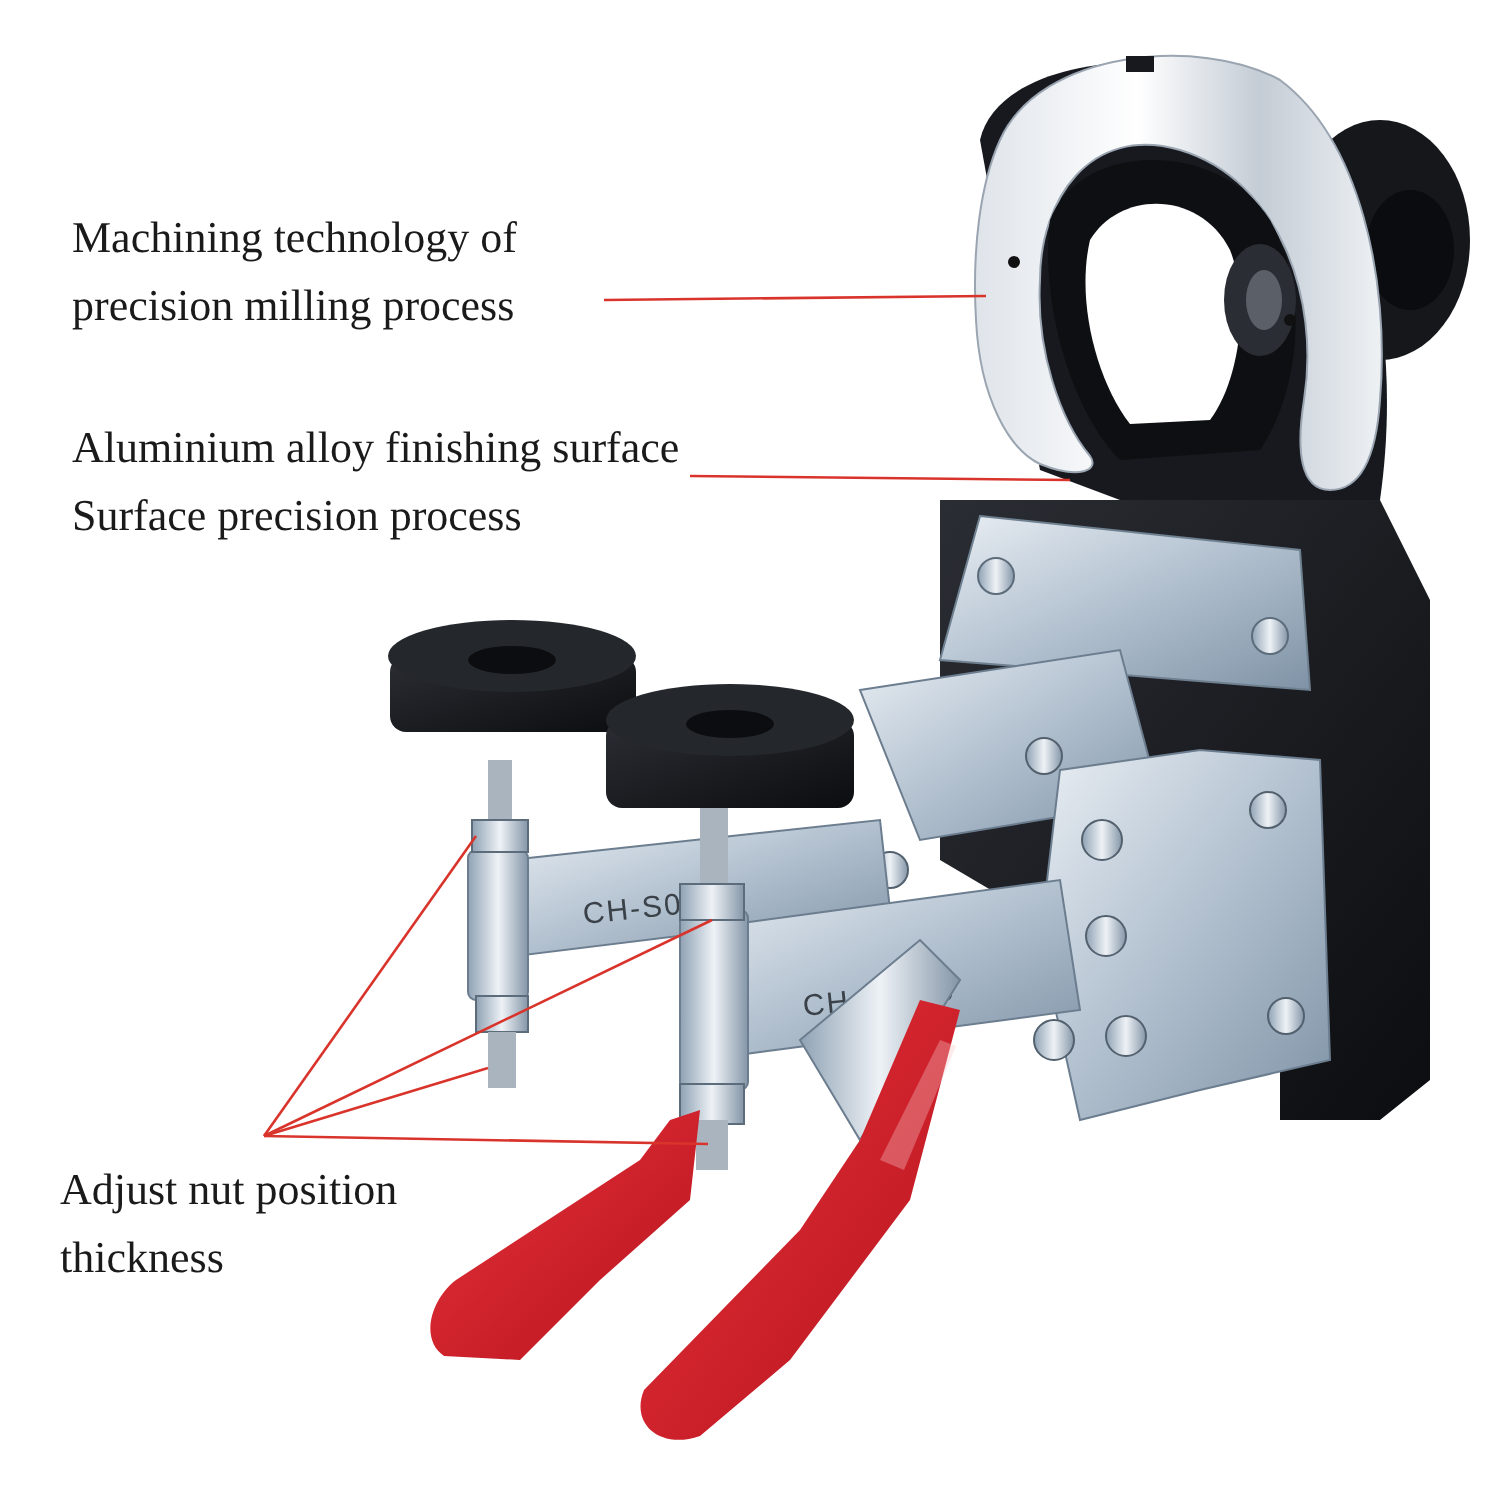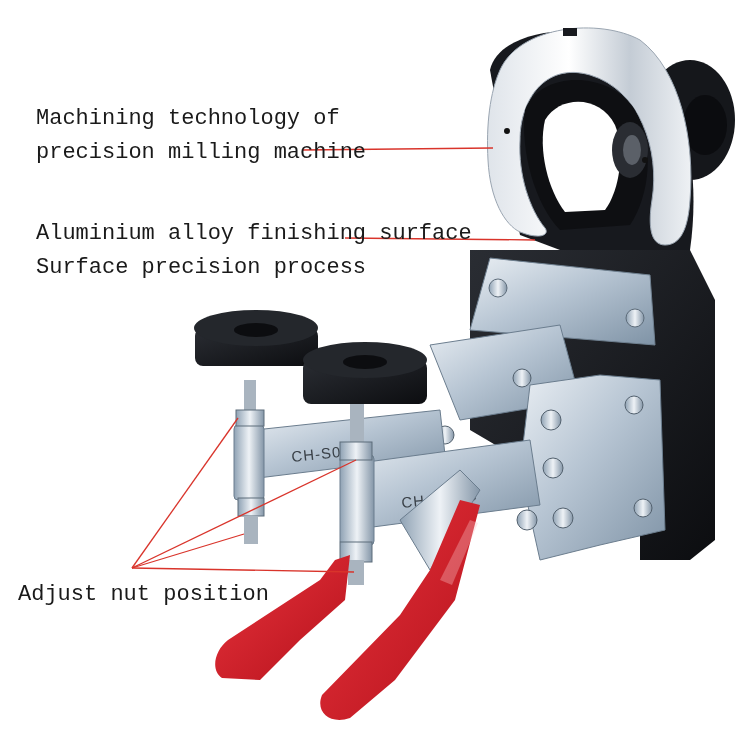--- a/index.html
+++ b/index.html
@@ -1,24 +1,24 @@
 <!DOCTYPE html>
 <html><head>
   <meta charset="utf-8">
   <style>
     html, body { margin: 0; padding: 0; background: #ffffff; }
     body { width: 750px; height: 750px; position: relative; overflow: hidden;
            font-family: "Liberation Sans", sans-serif; }
     .scene { position: absolute; left: 0; top: 0; width: 750px; height: 750px; }
     .label { position: absolute; color: #1a1a1a; font-size: 22px; line-height: 34px;
-             font-family: Liberation Mono, monospace; white-space: nowrap; }
+             font-family: Liberation Serif, serif; white-space: nowrap; }
     .label div { display: block; }
     #lbl-1 { left: 36px; top: 102px; }
-    #lbl-2 { left: 36px; top: 207px; margin-top: 10px; }
-    #lbl-3 { left: 18px; top: 578px; }
+    #lbl-2 { left: 36px; top: 207px; }
+    #lbl-3 { left: 30px; top: 578px; }
     .stamp { font-family: "Liberation Sans", sans-serif; fill: #3a4148; font-size: 15px; letter-spacing: 1px; }
   </style>
 </head>
 <body>
 
 <div class="scene">
   <svg width="750" height="750" viewBox="0 0 750 750" xmlns="http://www.w3.org/2000/svg">
     <defs>
       <linearGradient id="metal" x1="0" y1="0" x2="1" y2="1">
         <stop offset="0" stop-color="#e9eef3"></stop>
@@ -129,23 +129,24 @@
       <line x1="132" y1="568" x2="238" y2="418"></line>
       <line x1="132" y1="568" x2="356" y2="460"></line>
       <line x1="132" y1="568" x2="244" y2="534"></line>
       <line x1="132" y1="568" x2="354" y2="572"></line>
     </g>
   </svg>
 </div>
 
 <div class="label" id="lbl-1">
   <div>Machining technology of</div>
-  <div>precision milling machine</div>
+  <div>precision milling process</div>
 </div>
 
 <div class="label" id="lbl-2">
   <div>Aluminium alloy finishing surface</div>
   <div>Surface precision process</div>
 </div>
 
 <div class="label" id="lbl-3">
   <div>Adjust nut position</div>
+  <div>thickness</div>
 </div>
 
 </body></html>

